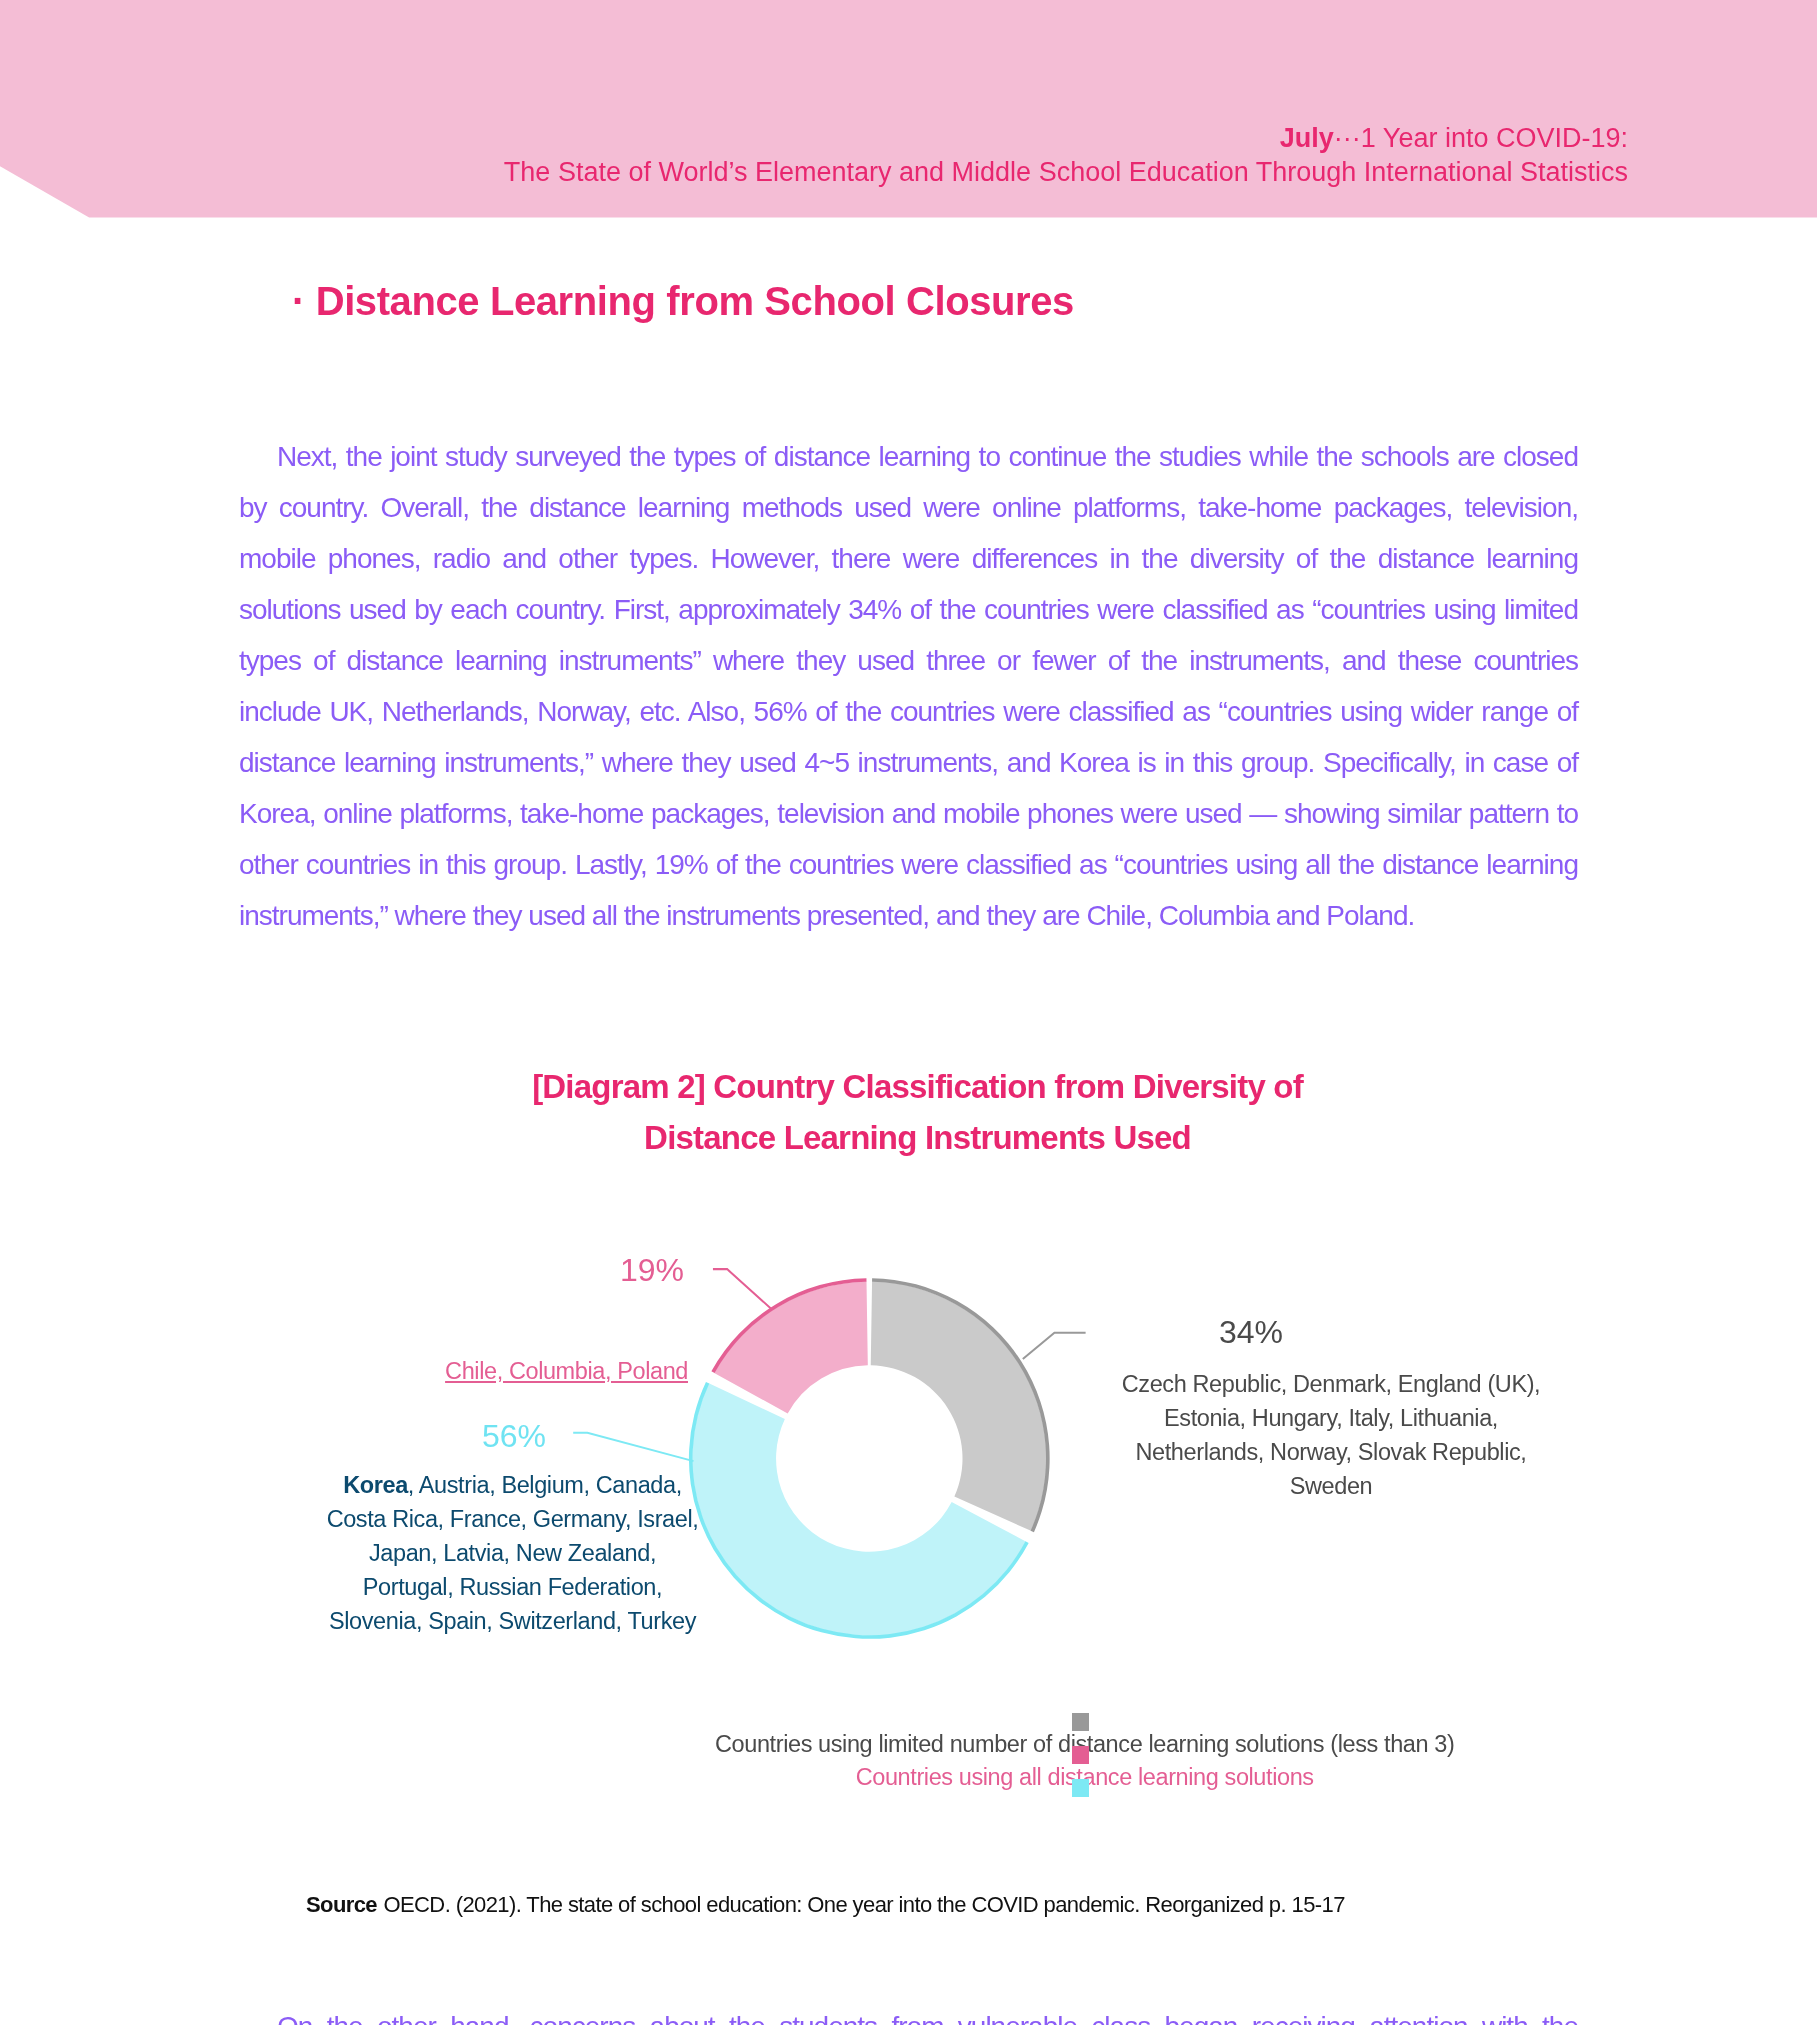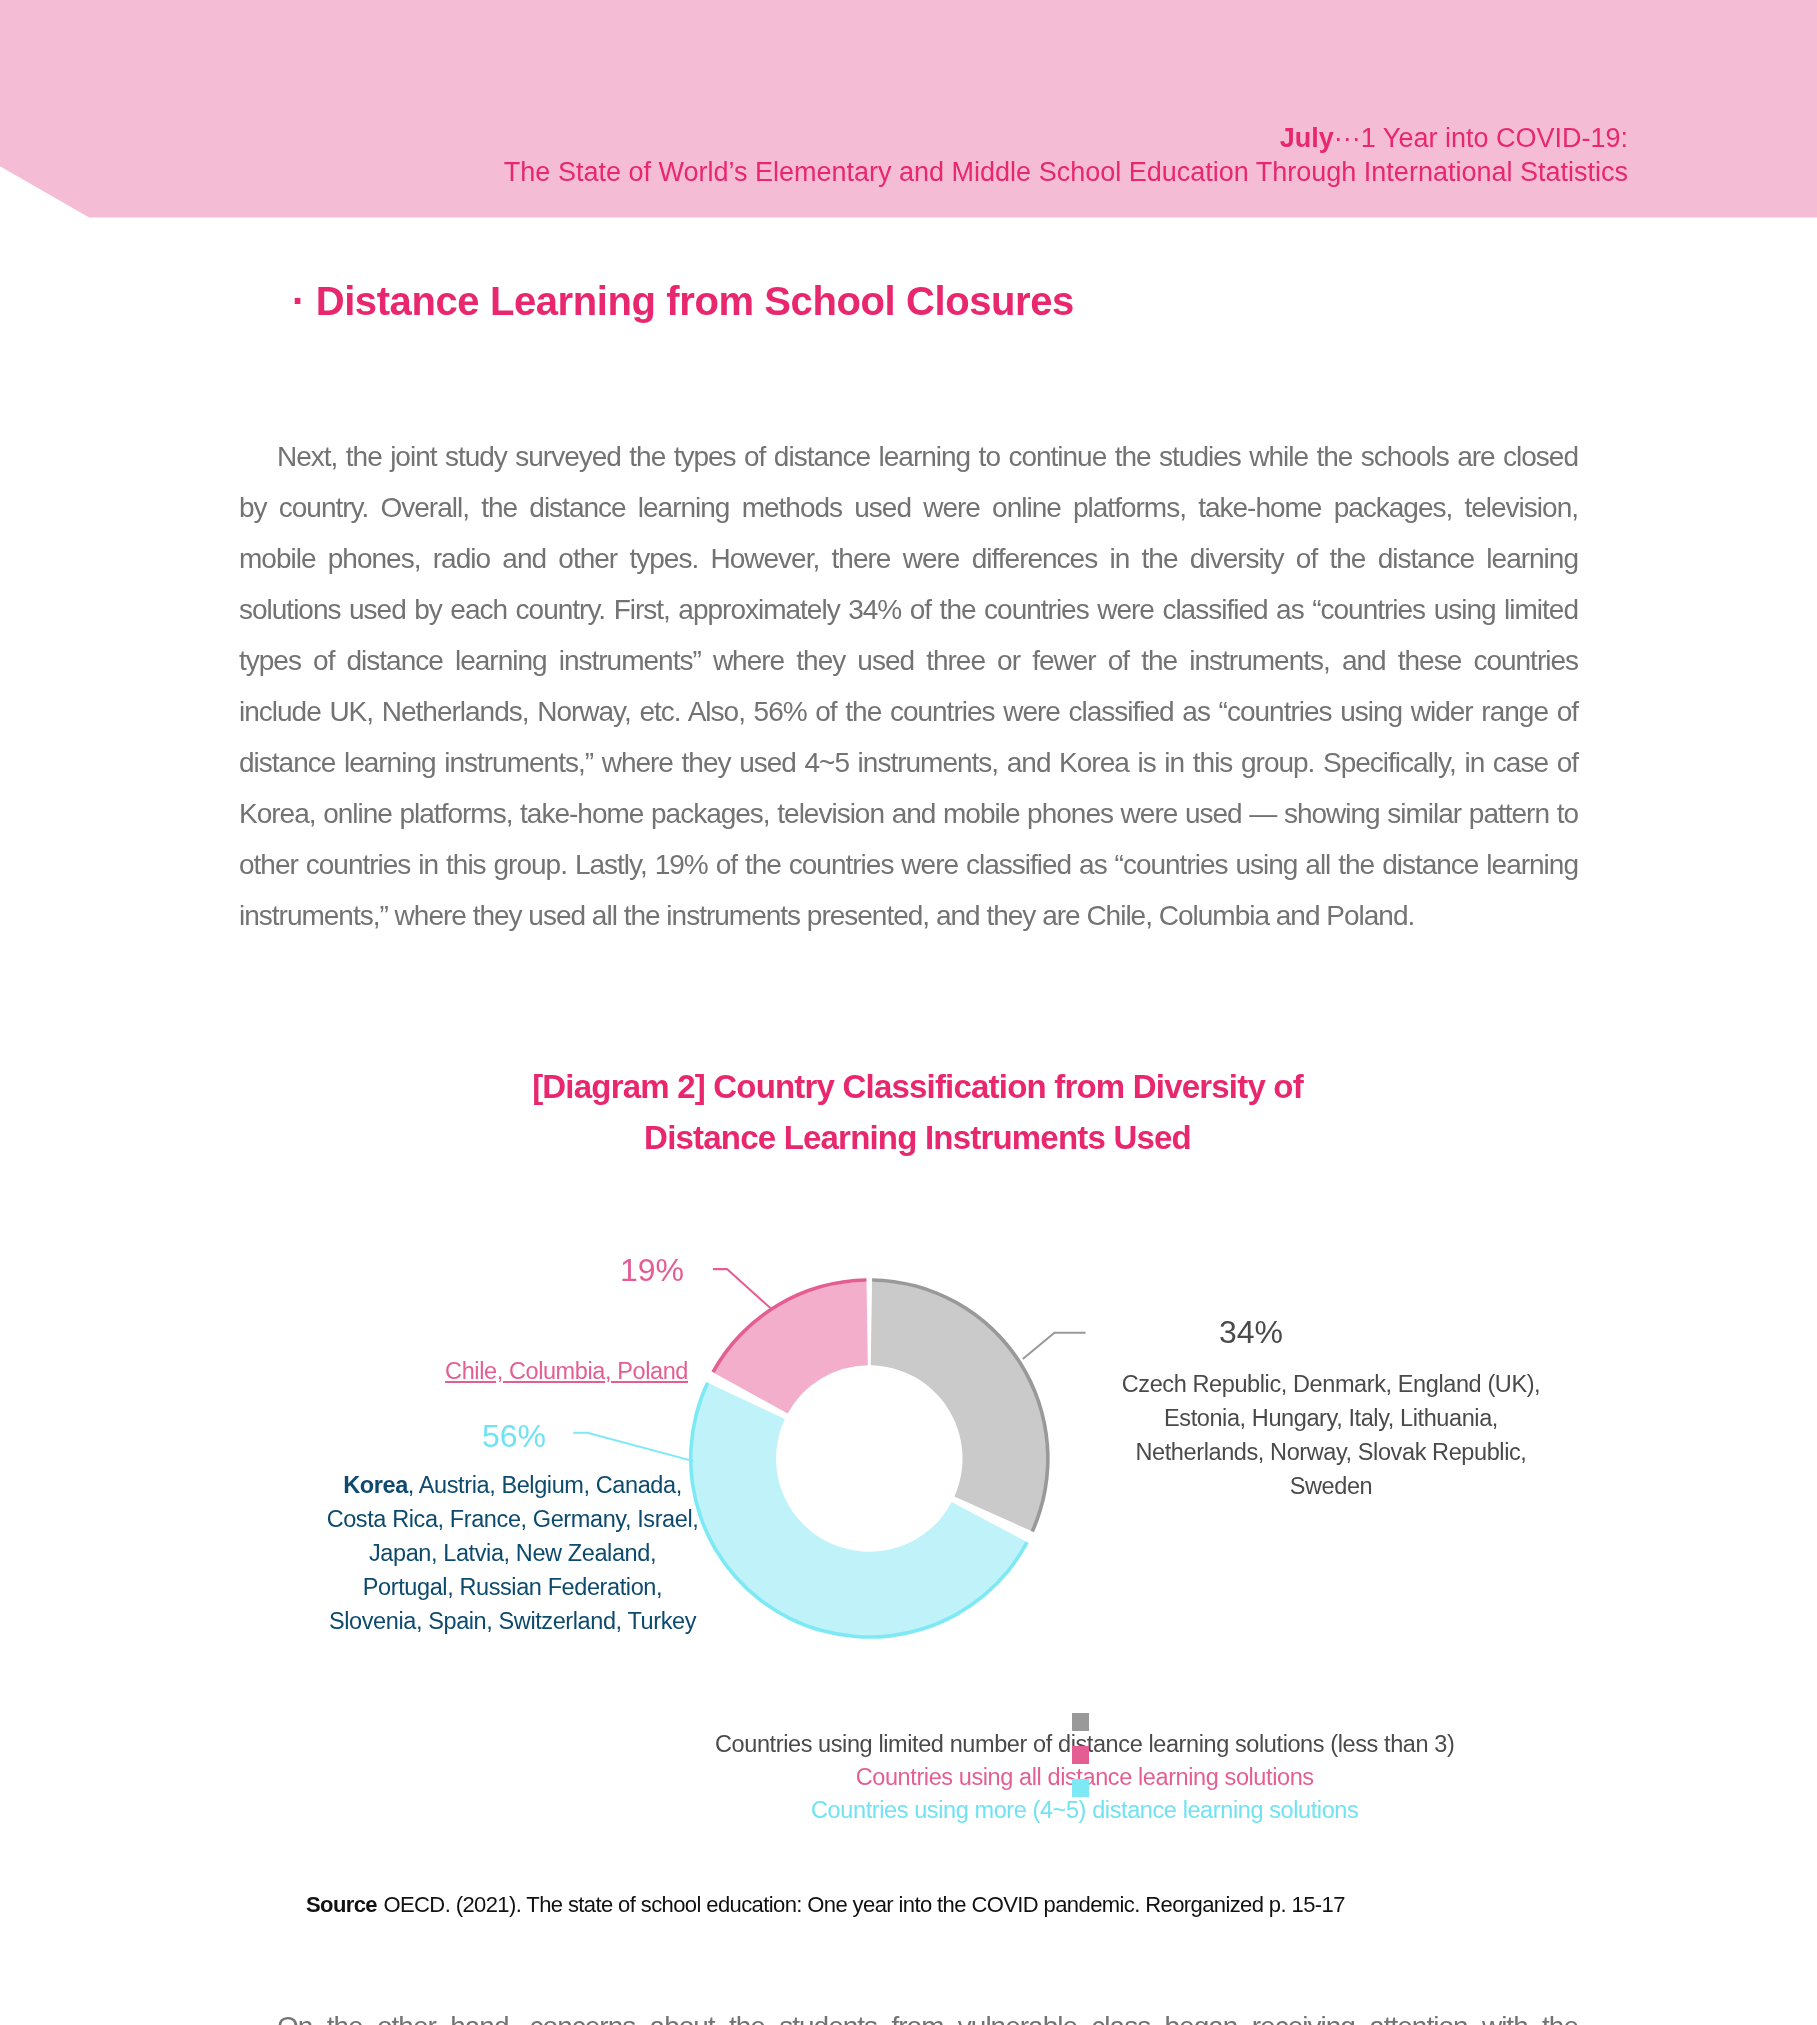--- a/index.html
+++ b/index.html
@@ -19,21 +19,21 @@
 
   .section-title {
     position: absolute; left: 292px; top: 279px;
     font-size: 40px; font-weight: bold; color: #e8276f;
     font-family: "Liberation Sans", sans-serif; letter-spacing: -0.4px;
   }
 
   .para {
     position: absolute; left: 239px; width: 1339px;
     font-family: "Liberation Sans Narrow", "Liberation Sans", sans-serif;
-    font-size: 28px; line-height: 51px; color: #737373;
+    font-size: 28px; line-height: 51px; color: #8b5cf6;
     text-align: justify; text-indent: 38px; letter-spacing: -1px;
     transform-origin: left top;
   }
   .para1 { top: 431px; }
   .para2 { top: 2001px; }
 
   .diagram-title {
     position: absolute; left: 0; width: 1818px; top: 1061px; text-align: center;
     color: #e8276f; font-size: 33px; line-height: 51px; font-weight: bold;
     letter-spacing: -0.8px;
@@ -124,21 +124,20 @@
   <div class="legend-item">
     <span class="legend-swatch" style="background:#999999"></span>
     <span style="color:#4a4a4a">Countries using limited number of distance learning solutions (less than 3)</span>
   </div>
   <div class="legend-item">
     <span class="legend-swatch" style="background:#e45e93"></span>
     <span style="color:#e45e93">Countries using all distance learning solutions</span>
   </div>
   <div class="legend-item">
     <span class="legend-swatch" style="background:#7de9f4"></span>
-    <span style="color:#6fe3f2">Countries using more (4~5) distance learning solutions</span>
   </div>
 </div>
 
 <div class="source">
   <b>Source</b><span>OECD. (2021). The state of school education: One year into the COVID pandemic. Reorganized p. 15-17</span>
 </div>
 
 <p class="para para2">On the other hand, concerns about the students from vulnerable class began receiving attention with the implementation of distance learning. Students from vulnerable class did not have the proper home environment for distance learning and unlikely to have the electronic devices necessary for the distance learning. Also, they do not have the adult to provide guidance with the distance learning. Each</p>
 
 

